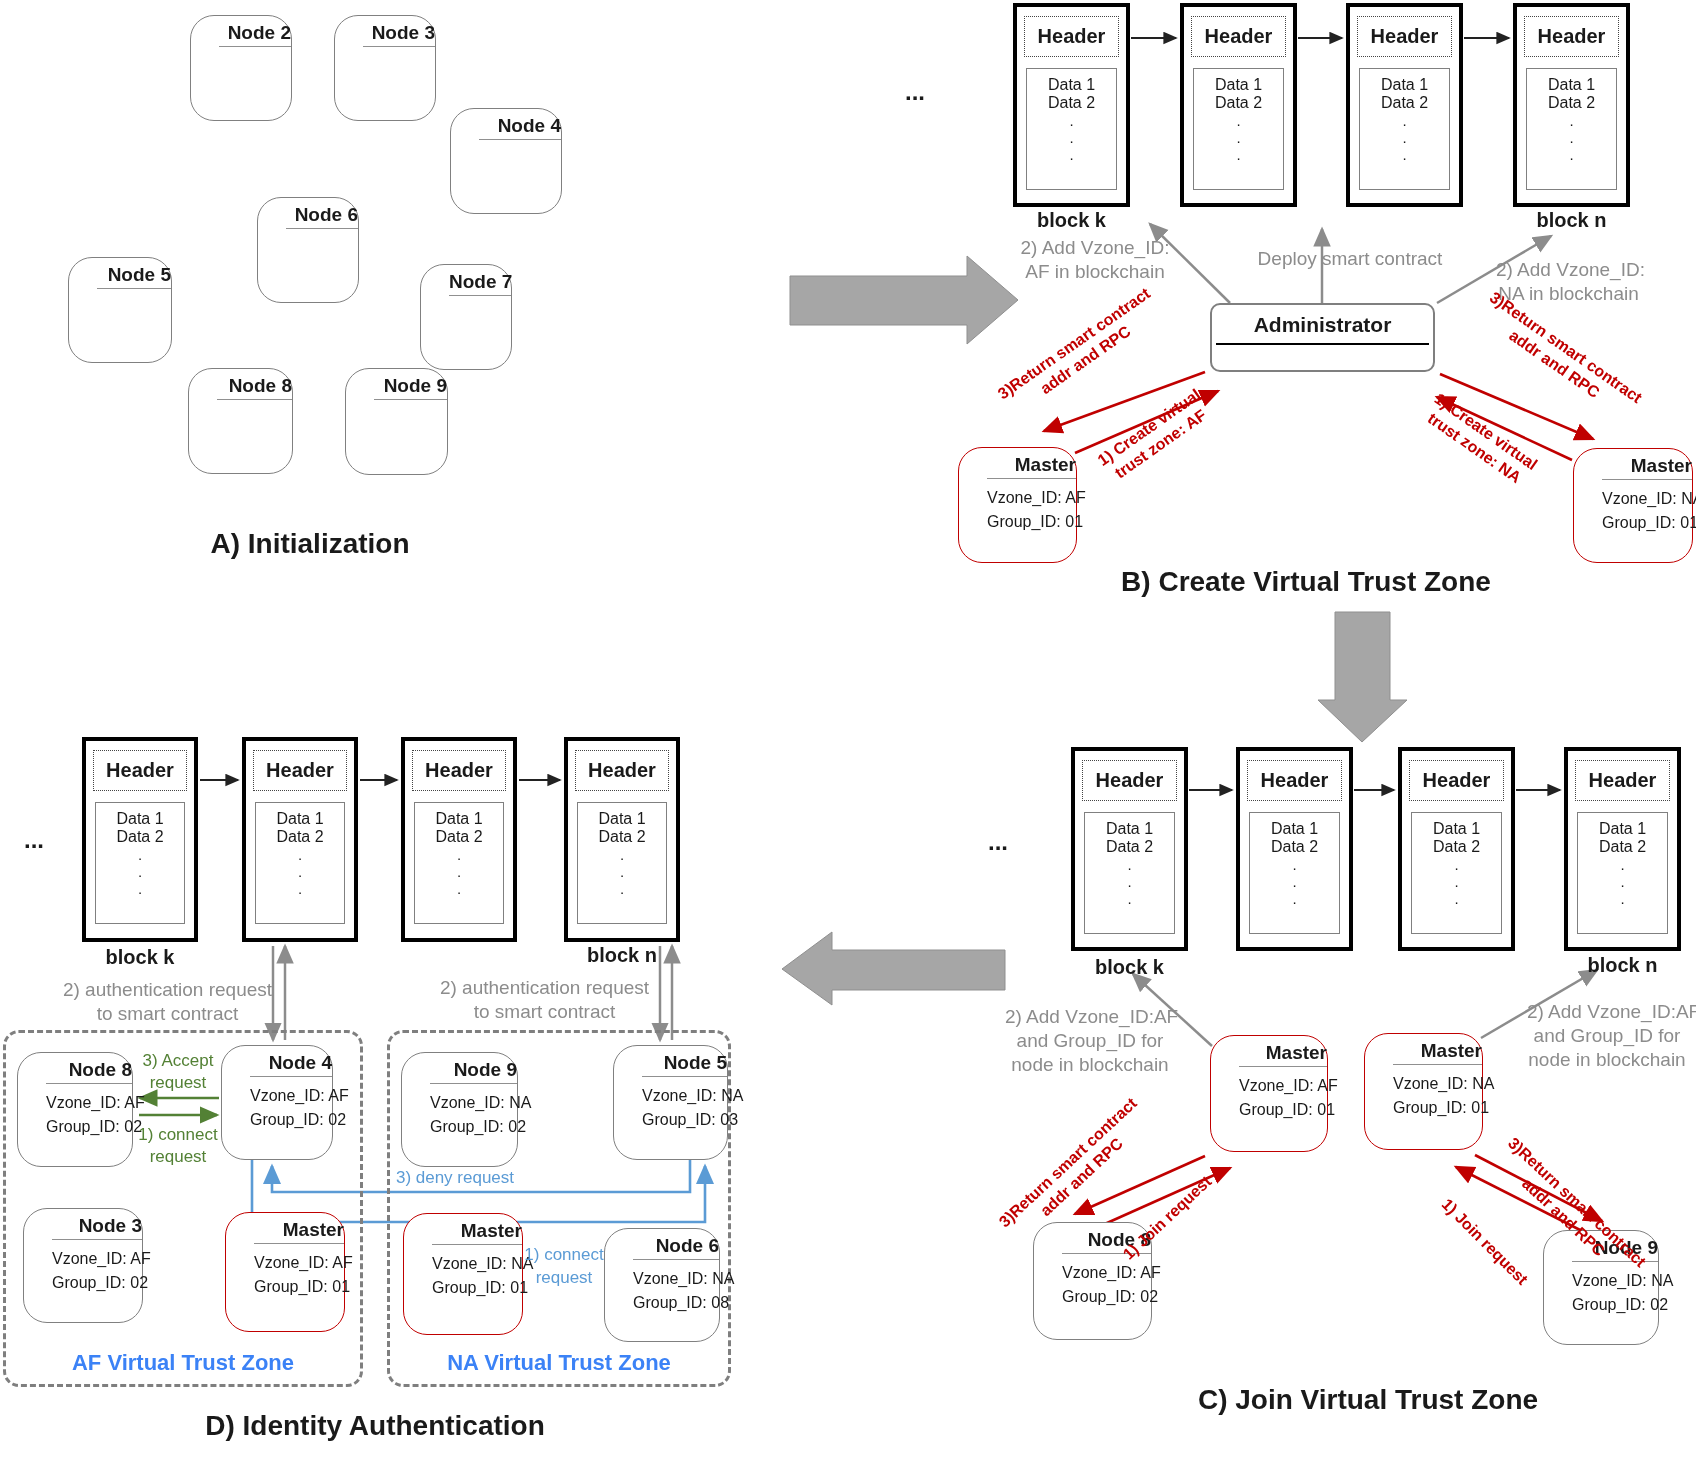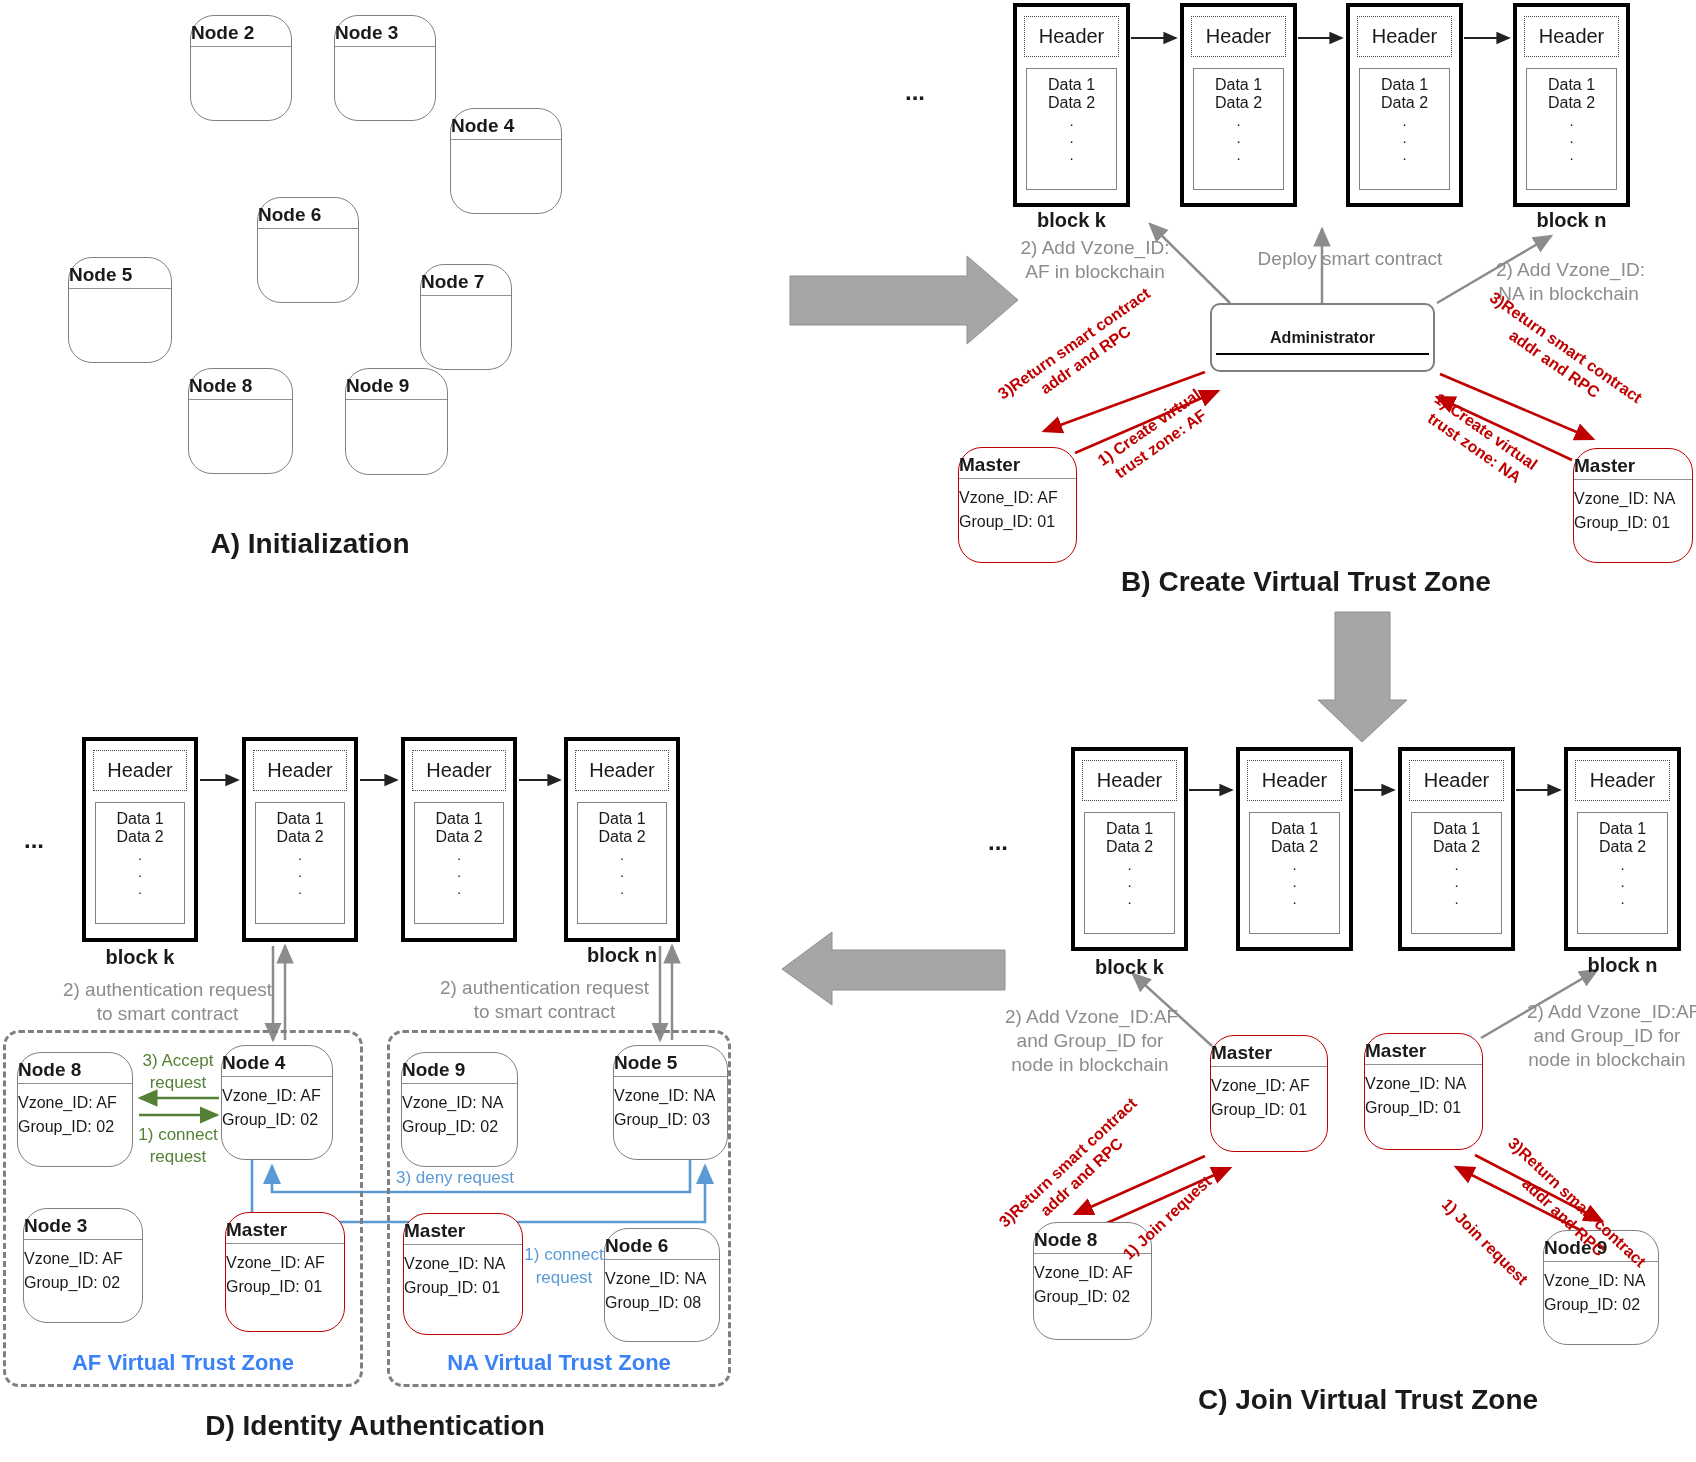--- a/index.html
+++ b/index.html
@@ -2,44 +2,44 @@
 <html><head>
 <meta charset="utf-8">
 <style>
   html,body{margin:0;padding:0;background:#fff;}
   *{box-sizing:border-box;}
   #canvas{position:relative;width:1696px;height:1462px;background:#fff;
           font-family:"Liberation Sans",sans-serif;color:#1a1a1a;overflow:hidden;}
   svg.overlay{position:absolute;left:0;top:0;width:1696px;height:1462px;pointer-events:none;}
 
   
-  .node{position:absolute;border:1.7px solid #808080;border-radius:24px;background:#fff;text-align:left;}
+  .node{position:absolute;border:1.7px solid #808080;border-radius:24px;background:#fff;text-align:right;padding-left:28px;}
   .node .nh{font-weight:bold;font-size:19px;padding-top:6px;height:30px;white-space:nowrap;}
   .node .nl{border-top:1.7px solid #909090;width:100%;}
   .node .nb{font-size:16px;line-height:24px;padding-top:7px;white-space:nowrap;}
   .master{border-color:#c00000;}
 
   
   .block{position:absolute;width:117px;height:204px;border:4px solid #000;background:#fff;}
-  .bhead{margin:9px 7px 0;border:1.7px dotted #444;font-weight:normal;font-size:20px;text-align:center;padding:8px 0;}
+  .bhead{margin:9px 7px 0;border:1.7px dotted #444;font-weight:bold;font-size:20px;text-align:center;padding:8px 0;}
   .bdata{margin:11px 9px 0;border:1.3px solid #808080;font-size:16px;text-align:center;padding:7px 0 4px;height:122px;}
   .bdata .dots{white-space:pre-line;line-height:17px;font-size:15px;}
   .blabel{position:absolute;font-weight:bold;font-size:20px;text-align:center;}
 
   .caption{position:absolute;font-weight:bold;font-size:28px;text-align:center;white-space:nowrap;}
   .gray{position:absolute;color:#8c8c8c;font-size:19px;text-align:center;line-height:24px;white-space:nowrap;}
   .graybold{position:absolute;color:#3b82f6;font-weight:bold;font-size:22px;text-align:center;white-space:nowrap;}
   .red{position:absolute;color:#c00000;font-size:16px;font-weight:600;text-align:center;line-height:20px;white-space:nowrap;}
   .green{position:absolute;color:#538135;font-size:17px;text-align:center;line-height:22px;white-space:nowrap;}
   .blue{position:absolute;color:#5b9bd5;font-size:17px;text-align:center;line-height:23px;white-space:nowrap;}
   .ell{position:absolute;font-weight:bold;font-size:24px;}
   .zone{position:absolute;border:3px dashed #7f7f7f;border-radius:16px;}
   .admin{position:absolute;left:1210px;top:303px;width:225px;height:69px;border:2.6px solid #7f7f7f;
          border-radius:10px;background:#fff;text-align:center;}
-  .admin .at{font-weight:bold;font-size:16px;padding-top:24px;}
+  .admin .at{font-weight:bold;font-size:21px;padding-top:8px;}
   .admin .al{border-top:2px solid #000;margin:6px 4px 0;}
 </style>
 </head>
 <body>
 
 <div id="canvas">
 
   <svg class="overlay" viewBox="0 0 1696 1462">
     <defs>
       <marker id="ah-black" markerWidth="9" markerHeight="8" refX="7" refY="3.5" orient="auto">

